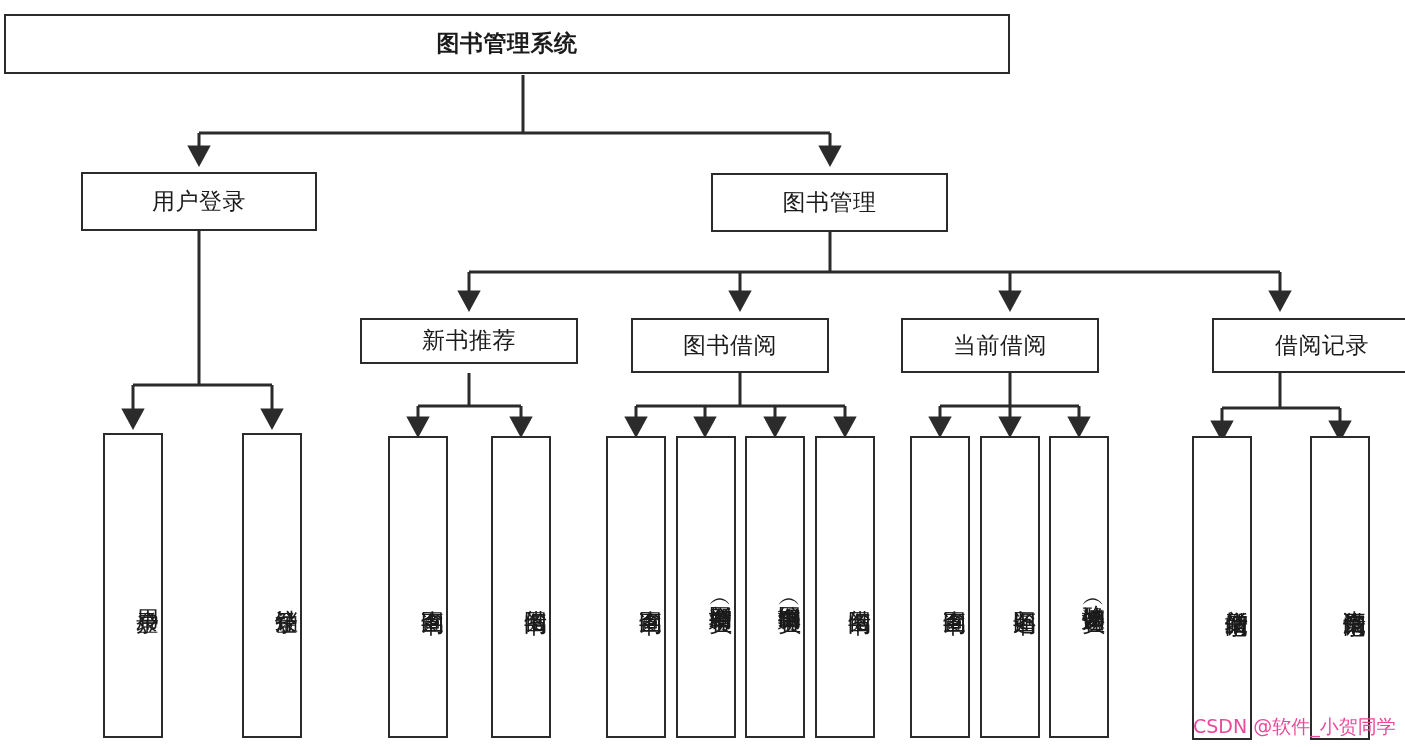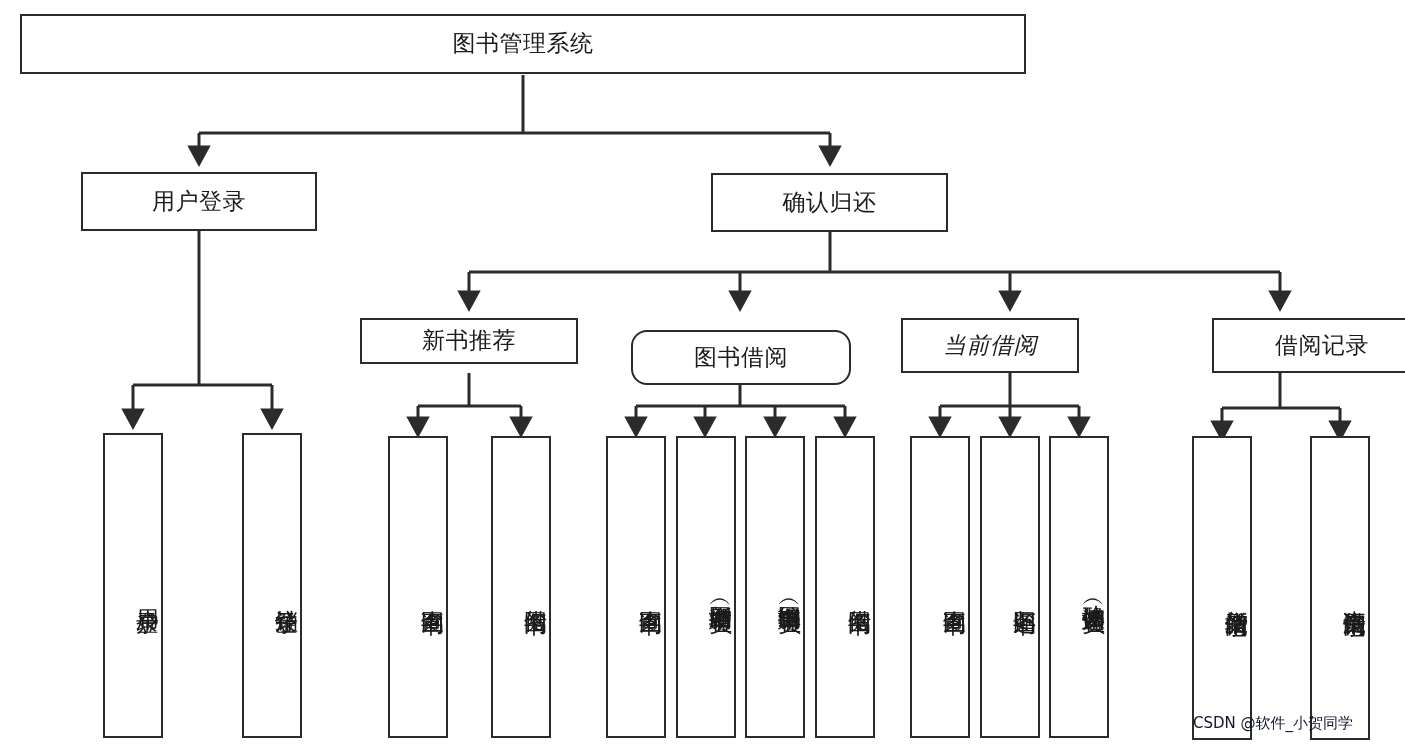--- a/index.html
+++ b/index.html
@@ -54,22 +54,22 @@
     white-space: nowrap;
   }
   .node.v-node.pad-top-large { padding-top: 8px; }
   .node-label {
     display: block;
   }
   .watermark {
     position: absolute;
     left: 1193px;
     top: 714px;
-    font-size: 15px;
-    color: #0f172a;
+    font-size: 19px;
+    color: #ec4899;
     white-space: nowrap;
     z-index: 6;
     font-family: "DejaVu Sans", "Liberation Sans", sans-serif;
   }
 </style>
 </head>
 <body>
 
 <div id="diagram-root">
 
@@ -116,41 +116,41 @@
       <path d="M1010,406 L1010,426" marker-end="url(#arrowhead)"></path>
       <path d="M1079,406 L1079,426" marker-end="url(#arrowhead)"></path>
 
       <path d="M1280,373 L1280,408"></path>
       <path d="M1222,408 L1340,408"></path>
       <path d="M1222,408 L1222,430" marker-end="url(#arrowhead)"></path>
       <path d="M1340,408 L1340,430" marker-end="url(#arrowhead)"></path>
     </g>
   </svg>
 
-  <div class="node h-node" style="left:20px; top:14px; width:1006px; height:60px;">
+  <div class="node h-node" style="left:4px; top:14px; width:1006px; height:60px;font-weight:bold;">
     <span class="node-label">图书管理系统</span>
   </div>
 
   <div class="node h-node" style="left:81px; top:172px; width:236px; height:59px;">
     <span class="node-label">用户登录</span>
   </div>
 
   <div class="node h-node" style="left:711px; top:173px; width:237px; height:59px;">
-    <span class="node-label">确认归还</span>
+    <span class="node-label">图书管理</span>
   </div>
 
   <div class="node h-node" style="left:360px; top:318px; width:218px; height:46px;">
     <span class="node-label">新书推荐</span>
   </div>
 
-  <div class="node h-node" style="left:631px; top:330px; width:220px; height:55px;border-radius:16px;">
+  <div class="node h-node" style="left:631px; top:318px; width:198px; height:55px;">
     <span class="node-label">图书借阅</span>
   </div>
 
-  <div class="node h-node" style="left:901px; top:318px; width:178px; height:55px;font-style:italic;">
+  <div class="node h-node" style="left:901px; top:318px; width:198px; height:55px;">
     <span class="node-label">当前借阅</span>
   </div>
 
   <div class="node h-node" style="left:1170px; top:318px; width:220px; height:55px;margin-left:42px;">
     <span class="node-label">借阅记录</span>
   </div>
 
   <div class="node v-node" style="left:103px; top:433px; width:60px; height:305px;">
     <span class="node-label">用户登录</span>
   </div>

